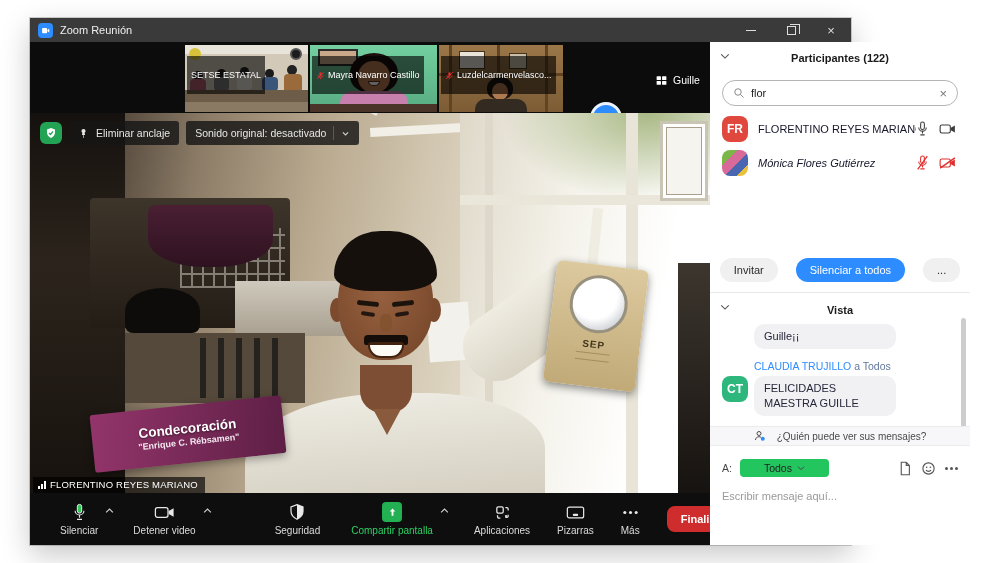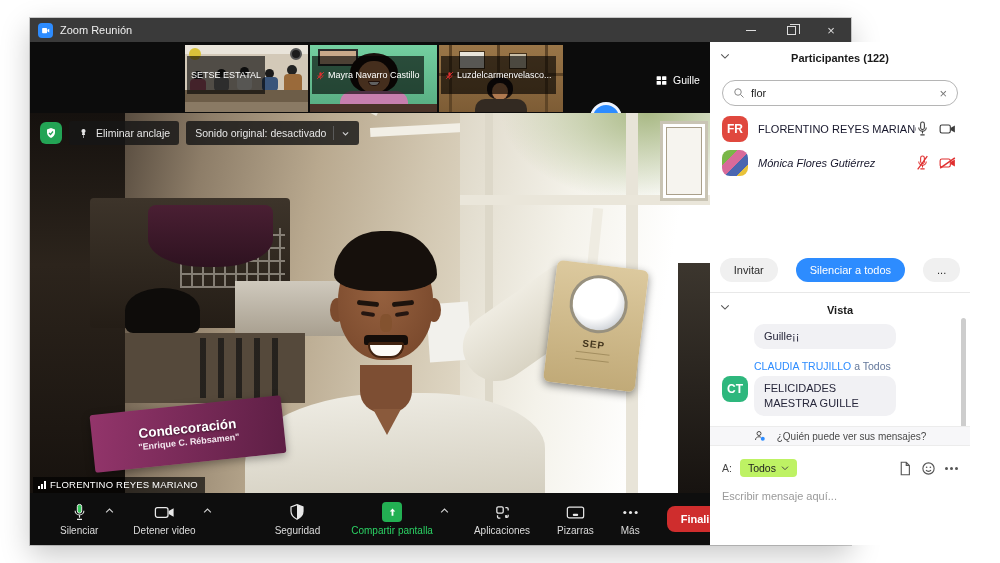--- a/index.html
+++ b/index.html
@@ -81,21 +81,21 @@
   .bubble { position:absolute; background:#f1f1f4; border-radius:10px; padding:5px 10px; font-size:11px; color:#26263a; line-height:1.35; }
   .chat-sender { position:absolute; left:44px; top:318px; font-size:10.5px; }
   .sender-name { color:#2d8cff; }
   .sender-to { color:#63779a; }
   .chat-scrollbar { position:absolute; right:4px; top:276px; width:5px; height:122px; background:#cdcdcd; border-radius:3px; }
   .privacy-bar { position:absolute; left:0; top:384px; width:100%; height:20px; background:#f7f7f9;
                  border-top:1px solid #ececec; border-bottom:1px solid #ececec;
                  display:flex; align-items:center; justify-content:center; gap:11px; font-size:10px; color:#4a4a4a; }
   .to-row { position:absolute; left:12px; right:12px; top:414px; height:24px; display:flex; align-items:center; }
   .to-label { font-size:10.5px; color:#444; }
-  .to-pill { margin-left:8px; background:#bef264; border-radius:4px; padding:3px 8px; font-size:10.5px; color:#222;
+  .to-pill { margin-left:8px; background:#22c55e; border-radius:4px; padding:3px 24px; font-size:10.5px; color:#222;
              display:flex; align-items:center; gap:5px; cursor:default; }
   .to-icons { margin-left:auto; display:flex; gap:9px; align-items:center; color:#555; }
   .dots3 { display:flex; gap:2px; }
   .dots3 i { width:3px; height:3px; border-radius:50%; background:#555; display:block; }
   .chat-inputrow { position:absolute; left:12px; right:12px; top:444px; }
   .chat-inputrow input { width:100%; border:none; outline:none; font-size:11px; color:#222; font-family:"Liberation Sans",sans-serif; }
   .chat-inputrow input::placeholder { color:#9a9a9a; }
   svg { display:block; }
 </style>
 </head>

